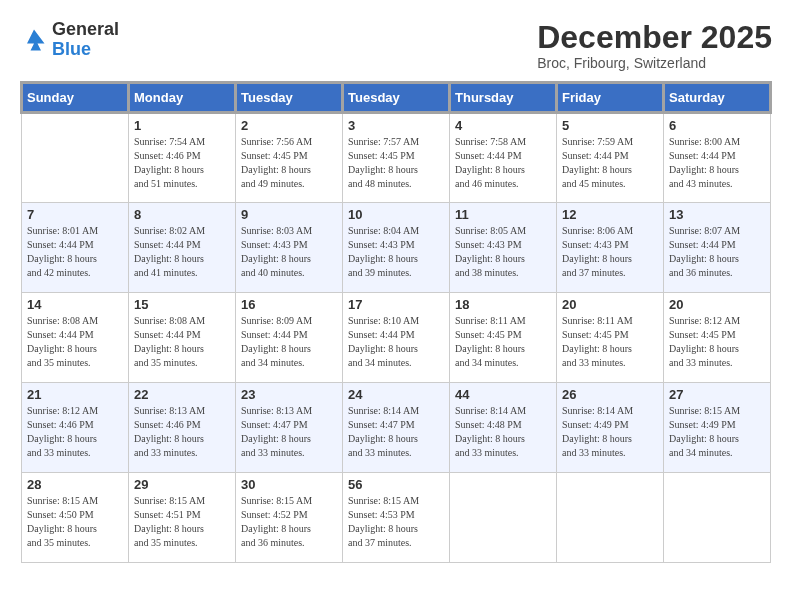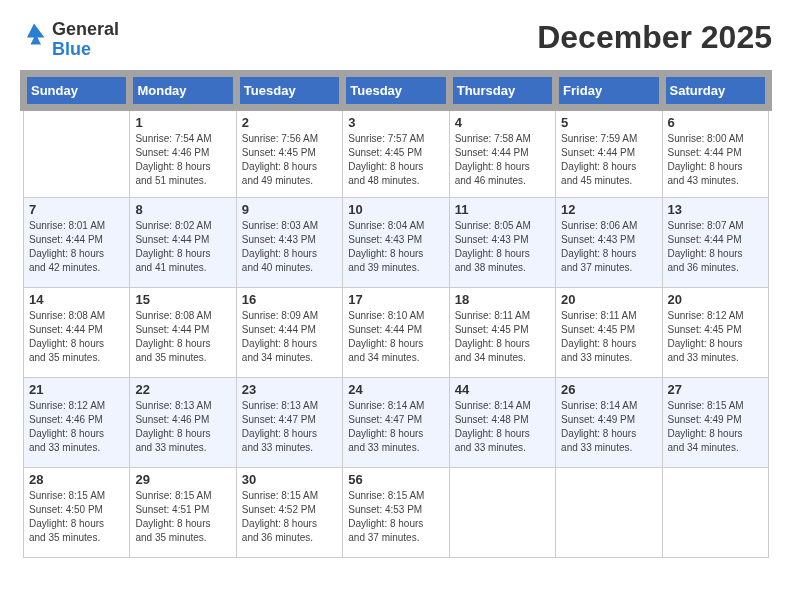--- a/index.html
+++ b/index.html
@@ -11,20 +11,21 @@
       padding: 20px;
     }
     .header {
       display: flex;
       justify-content: space-between;
       align-items: flex-start;
       margin-bottom: 10px;
     }
     .logo {
       display: flex;
+      align-items: center;
       gap: 4px;
     }
     .logo-text {
       font-size: 18px;
       font-weight: bold;
       line-height: 1.1;
     }
     .logo-general { color: #333; }
     .logo-blue { color: #2a7fd4; }
     .logo-icon {
@@ -49,41 +50,42 @@
       border-collapse: collapse;
       font-size: 11px;
     }
     .calendar th {
       background-color: #3a6fc4;
       color: #fff;
       padding: 6px 4px;
       text-align: left;
       font-size: 13px;
       font-weight: bold;
-      border: 7px solid #a3a3a3;
+      border: 3px solid #a3a3a3;
     }
     .calendar td {
       border: 1px solid #ccc;
       vertical-align: top;
       padding: 4px 5px;
       width: calc(100% / 7);
       min-height: 80px;
       height: 90px;
     }
     .day-number {
       font-weight: bold;
       font-size: 13px;
       color: #333;
       display: block;
       margin-bottom: 2px;
     }
     .day-info {
       font-size: 10px;
       color: #444;
       line-height: 1.4;
+      font-family: Liberation Serif, serif;
     }
     .empty-cell {
       background: #f9f9f9;
     }
     .row-shaded td {
       background-color: #f0f4ff;
     }
     .row-white td {
       background-color: #fff;
     }
@@ -96,20 +98,21 @@
     <svg class="logo-icon" viewBox="0 0 32 32">
       <polygon points="16,4 28,20 20,20 24,28 12,28 16,20 8,20" fill="#2a7fd4"></polygon>
     </svg>
     <div class="logo-text">
       <div class="logo-general">General</div>
       <div class="logo-blue">Blue</div>
     </div>
   </div>
   <div class="title-block">
     <div class="month-title">December 2025</div>
+    <div class="location">Broc, Fribourg, Switzerland</div>
   </div>
 </div>
 
 <table class="calendar">
   <thead>
     <tr>
     <th>Sunday</th>
         <th>Monday</th>
         <th>Tuesday</th>
         <th>Tuesday</th>

